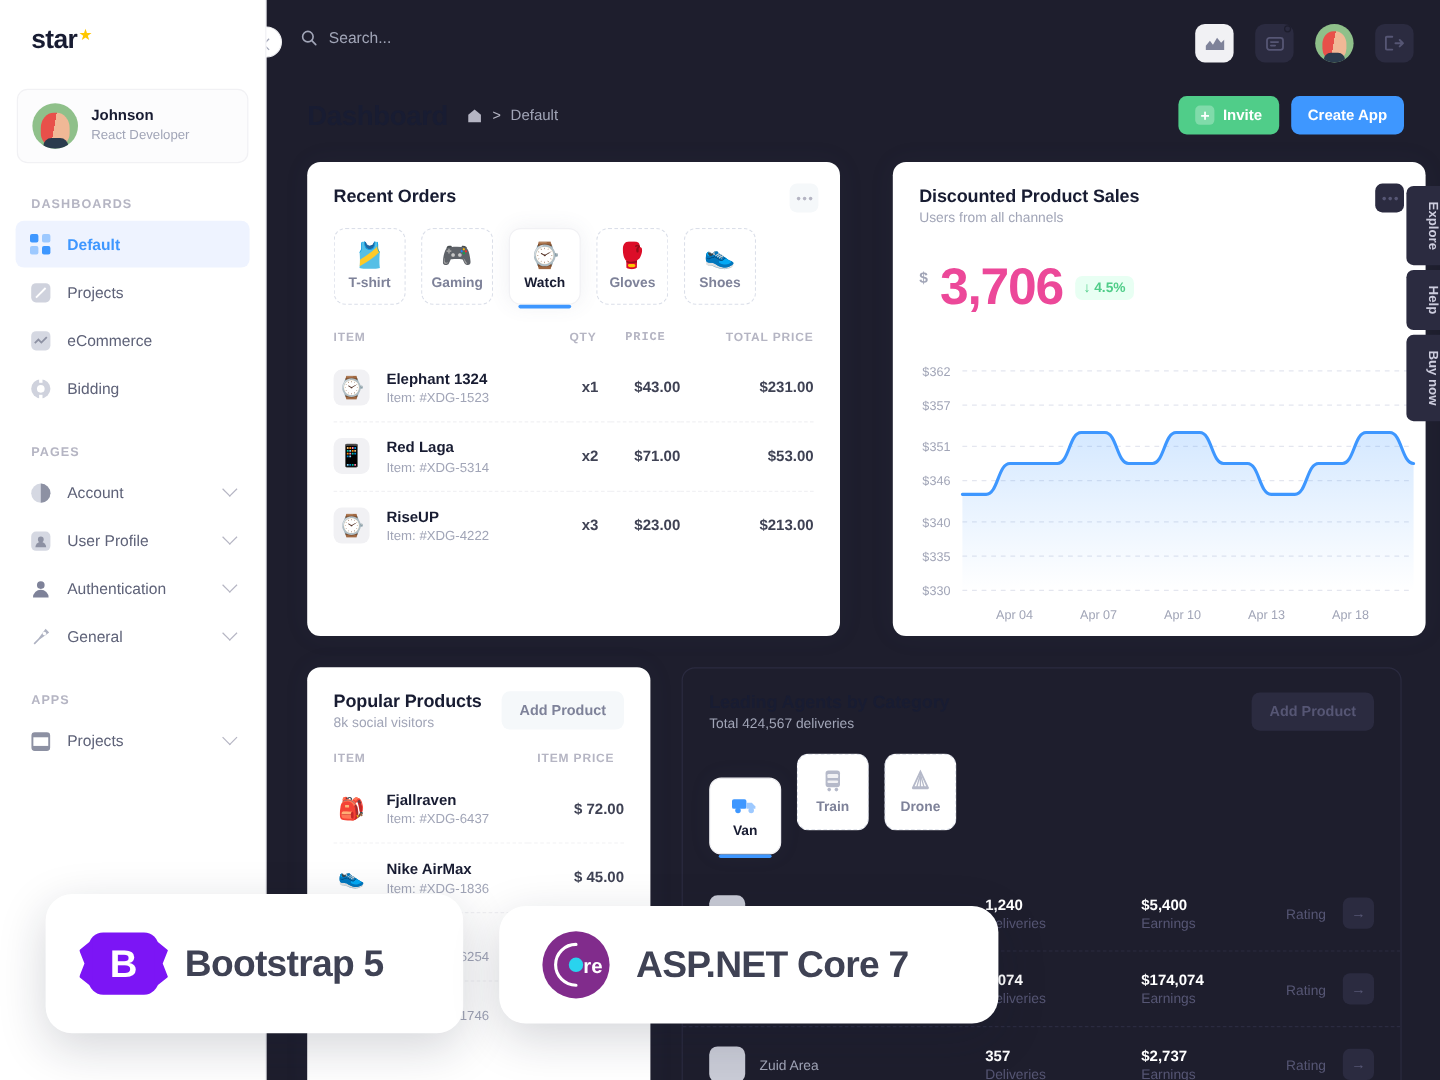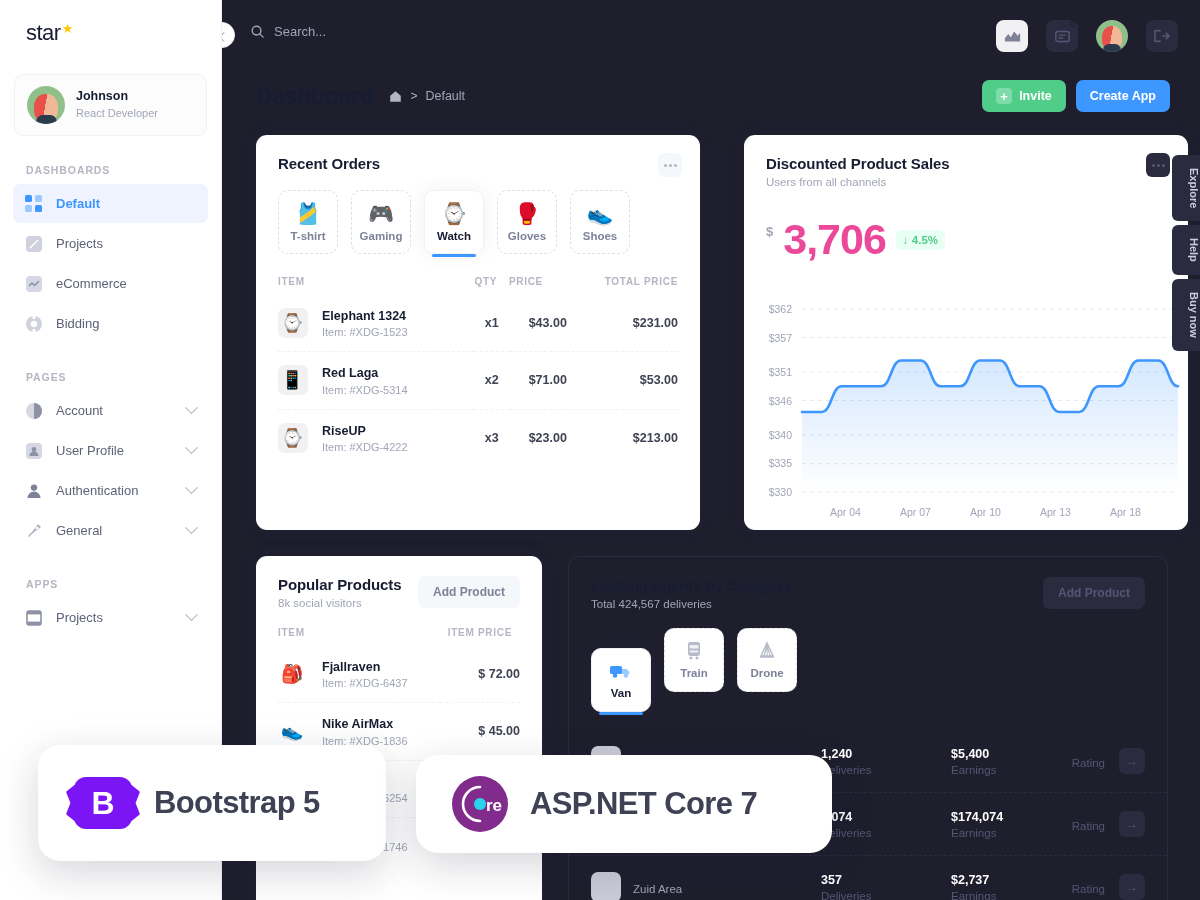--- a/index.html
+++ b/index.html
@@ -27,21 +27,21 @@
 
   
   #sidebar {
     position: absolute; left: 0; top: 0;
     width: 222px; height: 900px;
     background: #ffffff;
     border-right: 1px solid #f1f1f4;
     z-index: 20;
   }
   .brand { padding: 20px 0 0 26px; display: flex; align-items: flex-start; }
-  .brand-text { font-size: 22px; font-weight: 400; letter-spacing: -.5px; color: #181c32; }
+  .brand-text { font-size: 22px; font-weight: 700; letter-spacing: -.5px; color: #181c32; }
   .brand-star { color: #ffc700; font-size: 13px; line-height: 1; margin-left: 1px; margin-top: 2px; }
 
   .user-card {
     margin: 28px 14px 0 14px;
     border: 1px solid #f1f1f4;
     border-radius: 9px;
     padding: 11px 12px;
     display: flex; align-items: center; gap: 11px;
     background: #fcfcfd;
   }
@@ -413,21 +413,21 @@
         <span class="chip-emoji">👟</span>
         <span class="chip-label">Shoes</span>
       </div>
     </div>
   <div class="tbl-wrap">
     <table>
       <thead>
           <tr id="ro-head">
             <th style="text-align: left;">ITEM</th>
             <th style="text-align: left;">QTY</th>
-            <th style="text-align: left;">PRICE</th>
+            <th style="text-align: center; font-family: Liberation Mono, monospace;">PRICE</th>
             <th style="text-align: right;">TOTAL PRICE</th>
           </tr>
         </thead>
       <tbody id="ro-body">
           <tr>
             <td>
               <div class="prod-cell">
                 <span class="prod-thumb" style="background:#f1f1f4">⌚</span>
                 <span>
                   <span class="prod-name" style="display:block">Elephant 1324</span>

